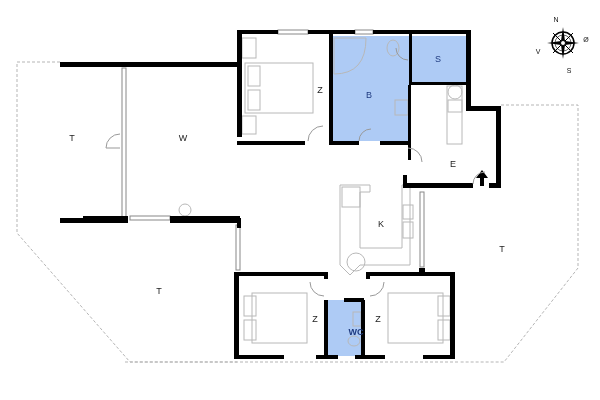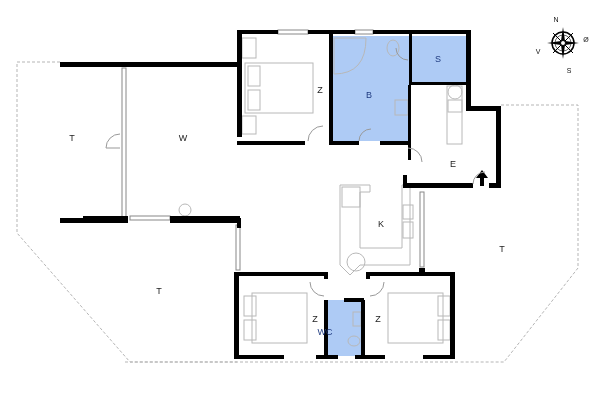--- a/index.html
+++ b/index.html
@@ -152,14 +152,14 @@
 <span class="lbl" style="left:72px;top:138px;">T</span>
 <span class="lbl" style="left:183px;top:138px;">W</span>
 <span class="lbl" style="left:320px;top:90px;">Z</span>
 <span class="lbl blue" style="left:369px;top:95px;">B</span>
 <span class="lbl blue" style="left:438px;top:59px;">S</span>
 <span class="lbl" style="left:453px;top:164px;">E</span>
 <span class="lbl" style="left:381px;top:224px;">K</span>
 <span class="lbl" style="left:502px;top:249px;">T</span>
 <span class="lbl" style="left:159px;top:291px;">T</span>
 <span class="lbl" style="left:315px;top:319px;">Z</span>
-<span class="lbl blue" style="left:325px;top:332px;">WC</span>
+<span class="lbl blue" style="left:356px;top:332px;font-weight:bold;">WC</span>
 <span class="lbl" style="left:378px;top:319px;">Z</span>
 
 </body></html>

